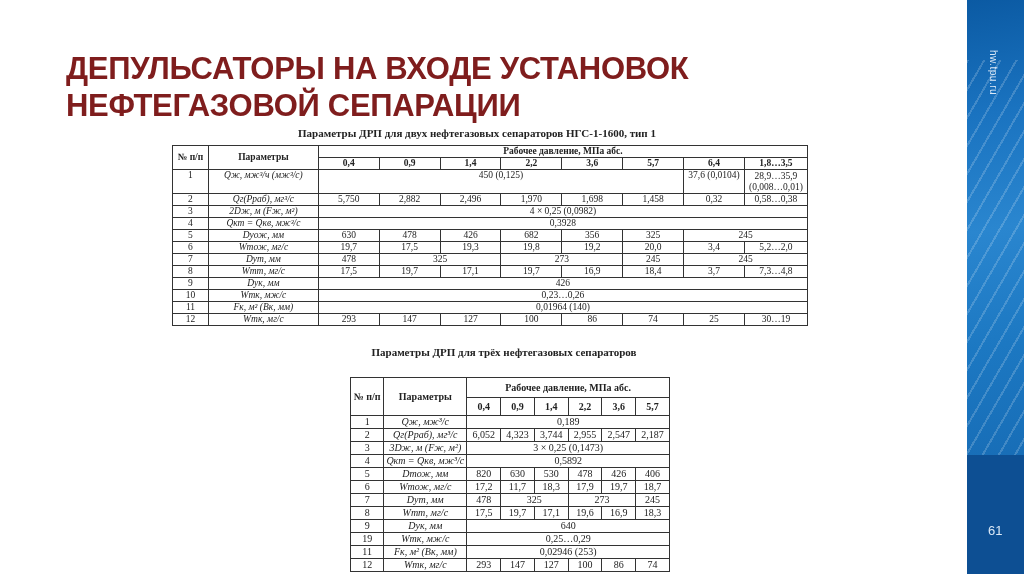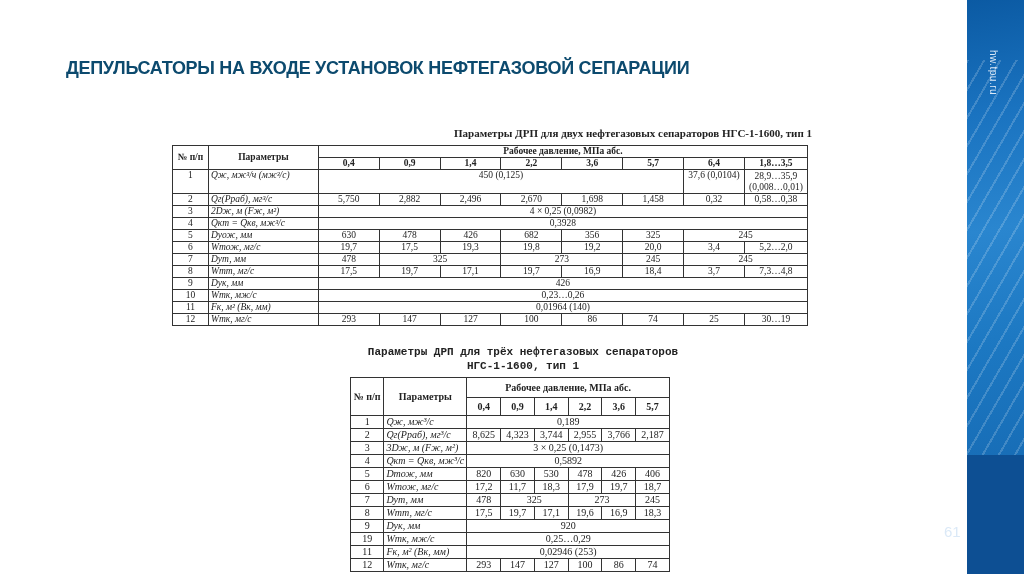--- a/index.html
+++ b/index.html
@@ -3,21 +3,21 @@
 <meta charset="utf-8">
 <style>
   html, body { margin: 0; padding: 0; }
   body {
     width: 1024px; height: 574px; position: relative; overflow: hidden;
     background: #ffffff;
     font-family: "Liberation Sans", sans-serif;
   }
   .title {
     position: absolute; left: 66px; top: 50px; width: 860px;
-    color: #0c4a6e; font-weight: bold; font-size: 18px; line-height: 37px;
+    color: #7f1d1d; font-weight: bold; font-size: 31px; line-height: 37px;
     letter-spacing: -0.3px;
     font-family: "Liberation Sans", sans-serif;
   }
   .sidebar {
     position: absolute; left: 964px; top: 0; width: 60px; height: 574px;
     background: linear-gradient(170deg, #0b5aa3 0%, #1a73c0 20%, #2a86cf 40%, #1c78c2 60%, #1669b2 88%, #0e4f93 89%, #0e4e91 100%);
     border-left: 3px solid #ffffff;
   }
   .sidebar .hatch {
     position: absolute; left: 0; top: 60px; width: 60px; height: 440px; opacity: 0.18;
@@ -25,52 +25,52 @@
   }
   .sidebar .bottom {
     position: absolute; left: 0; top: 455px; width: 60px; height: 119px;
     background: #0d4f93;
   }
   .site {
     position: absolute; left: 988px; top: 50px; color: #dbe9f7; font-size: 10px;
     writing-mode: vertical-rl; letter-spacing: 0.5px;
   }
   .pageno {
-    position: absolute; left: 944px; top: 523px; color: #dbe9f7; font-size: 15px; text-align: center;
+    position: absolute; left: 988px; top: 523px; color: #dbe9f7; font-size: 13px; text-align: center;
   }
   .tcap {
     position: absolute; font-family: "Liberation Serif", serif; font-weight: bold;
     color: #222; font-size: 11px; text-align: center; line-height: 14px;
   }
   table.t {
     position: absolute; border-collapse: collapse;
     font-family: "Liberation Serif", serif; font-size: 9.5px; color: #222;
   }
   table.t td, table.t th {
     border: 1px solid #333; padding: 0 2px; text-align: center; line-height: 11px; white-space: nowrap;
   }
   table.t th { font-weight: bold; }
-  table.t td.p { text-align: left; font-style: italic; }
+  table.t td.p { text-align: center; font-style: italic; }
   #t1 { left: 172px; top: 145px; width: 636px; }
   #t2 { left: 350px; top: 377px; width: 320px; font-size: 10px; }
   #t2 td, #t2 th { line-height: 12px; }
 </style>
 </head>
 <body>
 
 <div class="title">ДЕПУЛЬСАТОРЫ НА ВХОДЕ УСТАНОВОК НЕФТЕГАЗОВОЙ СЕПАРАЦИИ</div>
 
 <div class="sidebar">
   <div class="hatch"></div>
   <div class="bottom"></div>
 </div>
 <div class="site">hw.tpu.ru</div>
 <div class="pageno">61</div>
 
-<div class="tcap" style="left:176px; top:126px; width:636px;text-align:right;">Параметры ДРП для двух нефтегазовых сепараторов НГС-1-1600, тип 1</div>
+<div class="tcap" style="left:159px; top:126px; width:636px;">Параметры ДРП для двух нефтегазовых сепараторов НГС-1-1600, тип 1</div>
 <table class="t" id="t1">
   <colgroup>
     <col style="width:36px">
       <col style="width:110px">
     <col style="width:61px">
       <col style="width:61px">
       <col style="width:61px">
       <col style="width:61px">
       <col style="width:61px">
       <col style="width:61px">
@@ -99,21 +99,21 @@
     <td colspan="6" style="vertical-align:top">450 (0,125)</td>
     <td style="vertical-align:top">37,6 (0,0104)</td>
     <td style="white-space:normal">28,9…35,9 (0,008…0,01)</td>
   </tr>
   <tr>
     <td>2</td>
     <td class="p">Qг(Pраб), мг³/с</td>
     <td>5,750</td>
     <td>2,882</td>
     <td>2,496</td>
-    <td>2,670</td>
+    <td>1,970</td>
     <td>1,698</td>
     <td>1,458</td>
     <td>0,32</td>
     <td>0,58…0,38</td>
   </tr>
   <tr>
     <td>3</td>
     <td class="p">2Dж, м (Fж, м²)</td>
     <td colspan="8">4 × 0,25 (0,0982)</td>
   </tr>
@@ -189,23 +189,22 @@
     <td>127</td>
     <td>100</td>
     <td>86</td>
     <td>74</td>
     <td>25</td>
     <td>30…19</td>
   </tr>
 </tbody>
   </table>
 
-<div class="tcap" style="left:313px; top:345px; width:420px;font-family:Liberation Mono, monospace;">
+<div class="tcap" style="left:294px; top:345px; width:420px;">
   <div>Параметры ДРП для трёх нефтегазовых сепараторов</div>
-  <div>НГС-1-1600, тип 1</div>
 </div>
 <table class="t" id="t2">
   <colgroup>
     <col style="width:34px">
       <col style="width:80px">
     <col style="width:34px">
       <col style="width:34px">
       <col style="width:34px">
       <col style="width:34px">
       <col style="width:34px">
@@ -226,25 +225,25 @@
     <th>5,7</th>
   </tr>
   <tr>
     <td>1</td>
     <td class="p">Qж, мж³/с</td>
     <td colspan="6">0,189</td>
   </tr>
   <tr>
     <td>2</td>
     <td class="p">Qг(Pраб), мг³/с</td>
-    <td>8,625</td>
+    <td>6,052</td>
     <td>4,323</td>
     <td>3,744</td>
     <td>2,955</td>
-    <td>3,766</td>
+    <td>2,547</td>
     <td>2,187</td>
   </tr>
   <tr>
     <td>3</td>
     <td class="p">3Dж, м (Fж, м²)</td>
     <td colspan="6">3 × 0,25 (0,1473)</td>
   </tr>
   <tr>
     <td>4</td>
     <td class="p">Qкт = Qкв, мж³/с</td>
@@ -284,21 +283,21 @@
     <td>17,5</td>
     <td>19,7</td>
     <td>17,1</td>
     <td>19,6</td>
     <td>16,9</td>
     <td>18,3</td>
   </tr>
   <tr>
     <td>9</td>
     <td class="p">Dук, мм</td>
-    <td colspan="6">920</td>
+    <td colspan="6">640</td>
   </tr>
   <tr>
     <td>19</td>
     <td class="p">Wтк, мж/с</td>
     <td colspan="6">0,25…0,29</td>
   </tr>
   <tr>
     <td>11</td>
     <td class="p">Fк, м² (Bк, мм)</td>
     <td colspan="6">0,02946 (253)</td>

